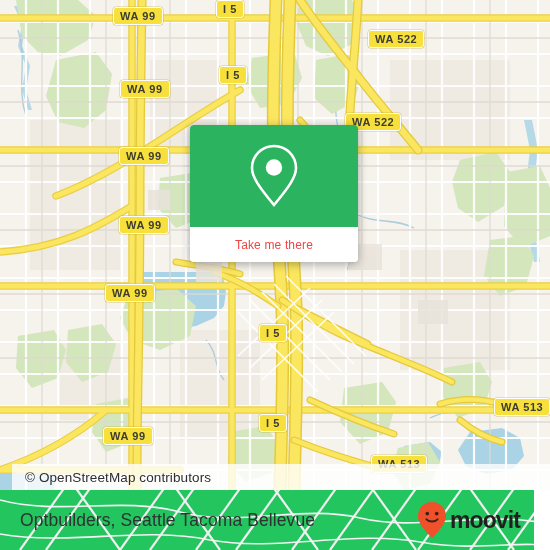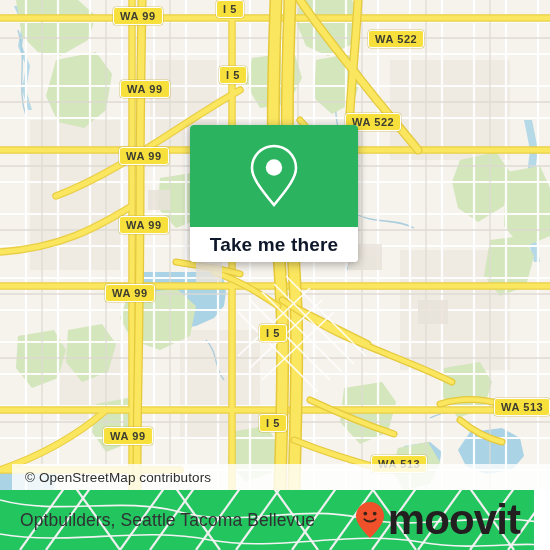--- a/index.html
+++ b/index.html
@@ -100,24 +100,23 @@
   #popup-head svg { display:block; }
   #popup-foot {
     height: 35px;
     background: #ffffff;
     display: flex;
     align-items: center;
     justify-content: center;
   }
   #popup-foot span {
     font-family: "Liberation Sans", sans-serif;
-    font-size: 19px;
-    color: #0f172a;
+    font-size: 12px;
+    color: #ef4444;
     letter-spacing: 0.15px;
-    font-weight: bold;
   }
 
   
   #bottombar {
     position: absolute;
     left: 0;
     top: 490px;
     width: 534px;
     height: 60px;
     background: #22c55e;
@@ -146,21 +145,21 @@
     letter-spacing: 0.1px;
     white-space: nowrap;
   }
   #brand {
     display: flex;
     align-items: center;
     gap: 3px;
   }
   #brand-text {
     font-family: "Liberation Sans", sans-serif;
-    font-size: 42px;
+    font-size: 23px;
     font-weight: bold;
     color: #231f20;
     letter-spacing: -0.9px;
     line-height: 1;
   }
 </style>
 </head>
 <body>
 
 <div id="screen">

